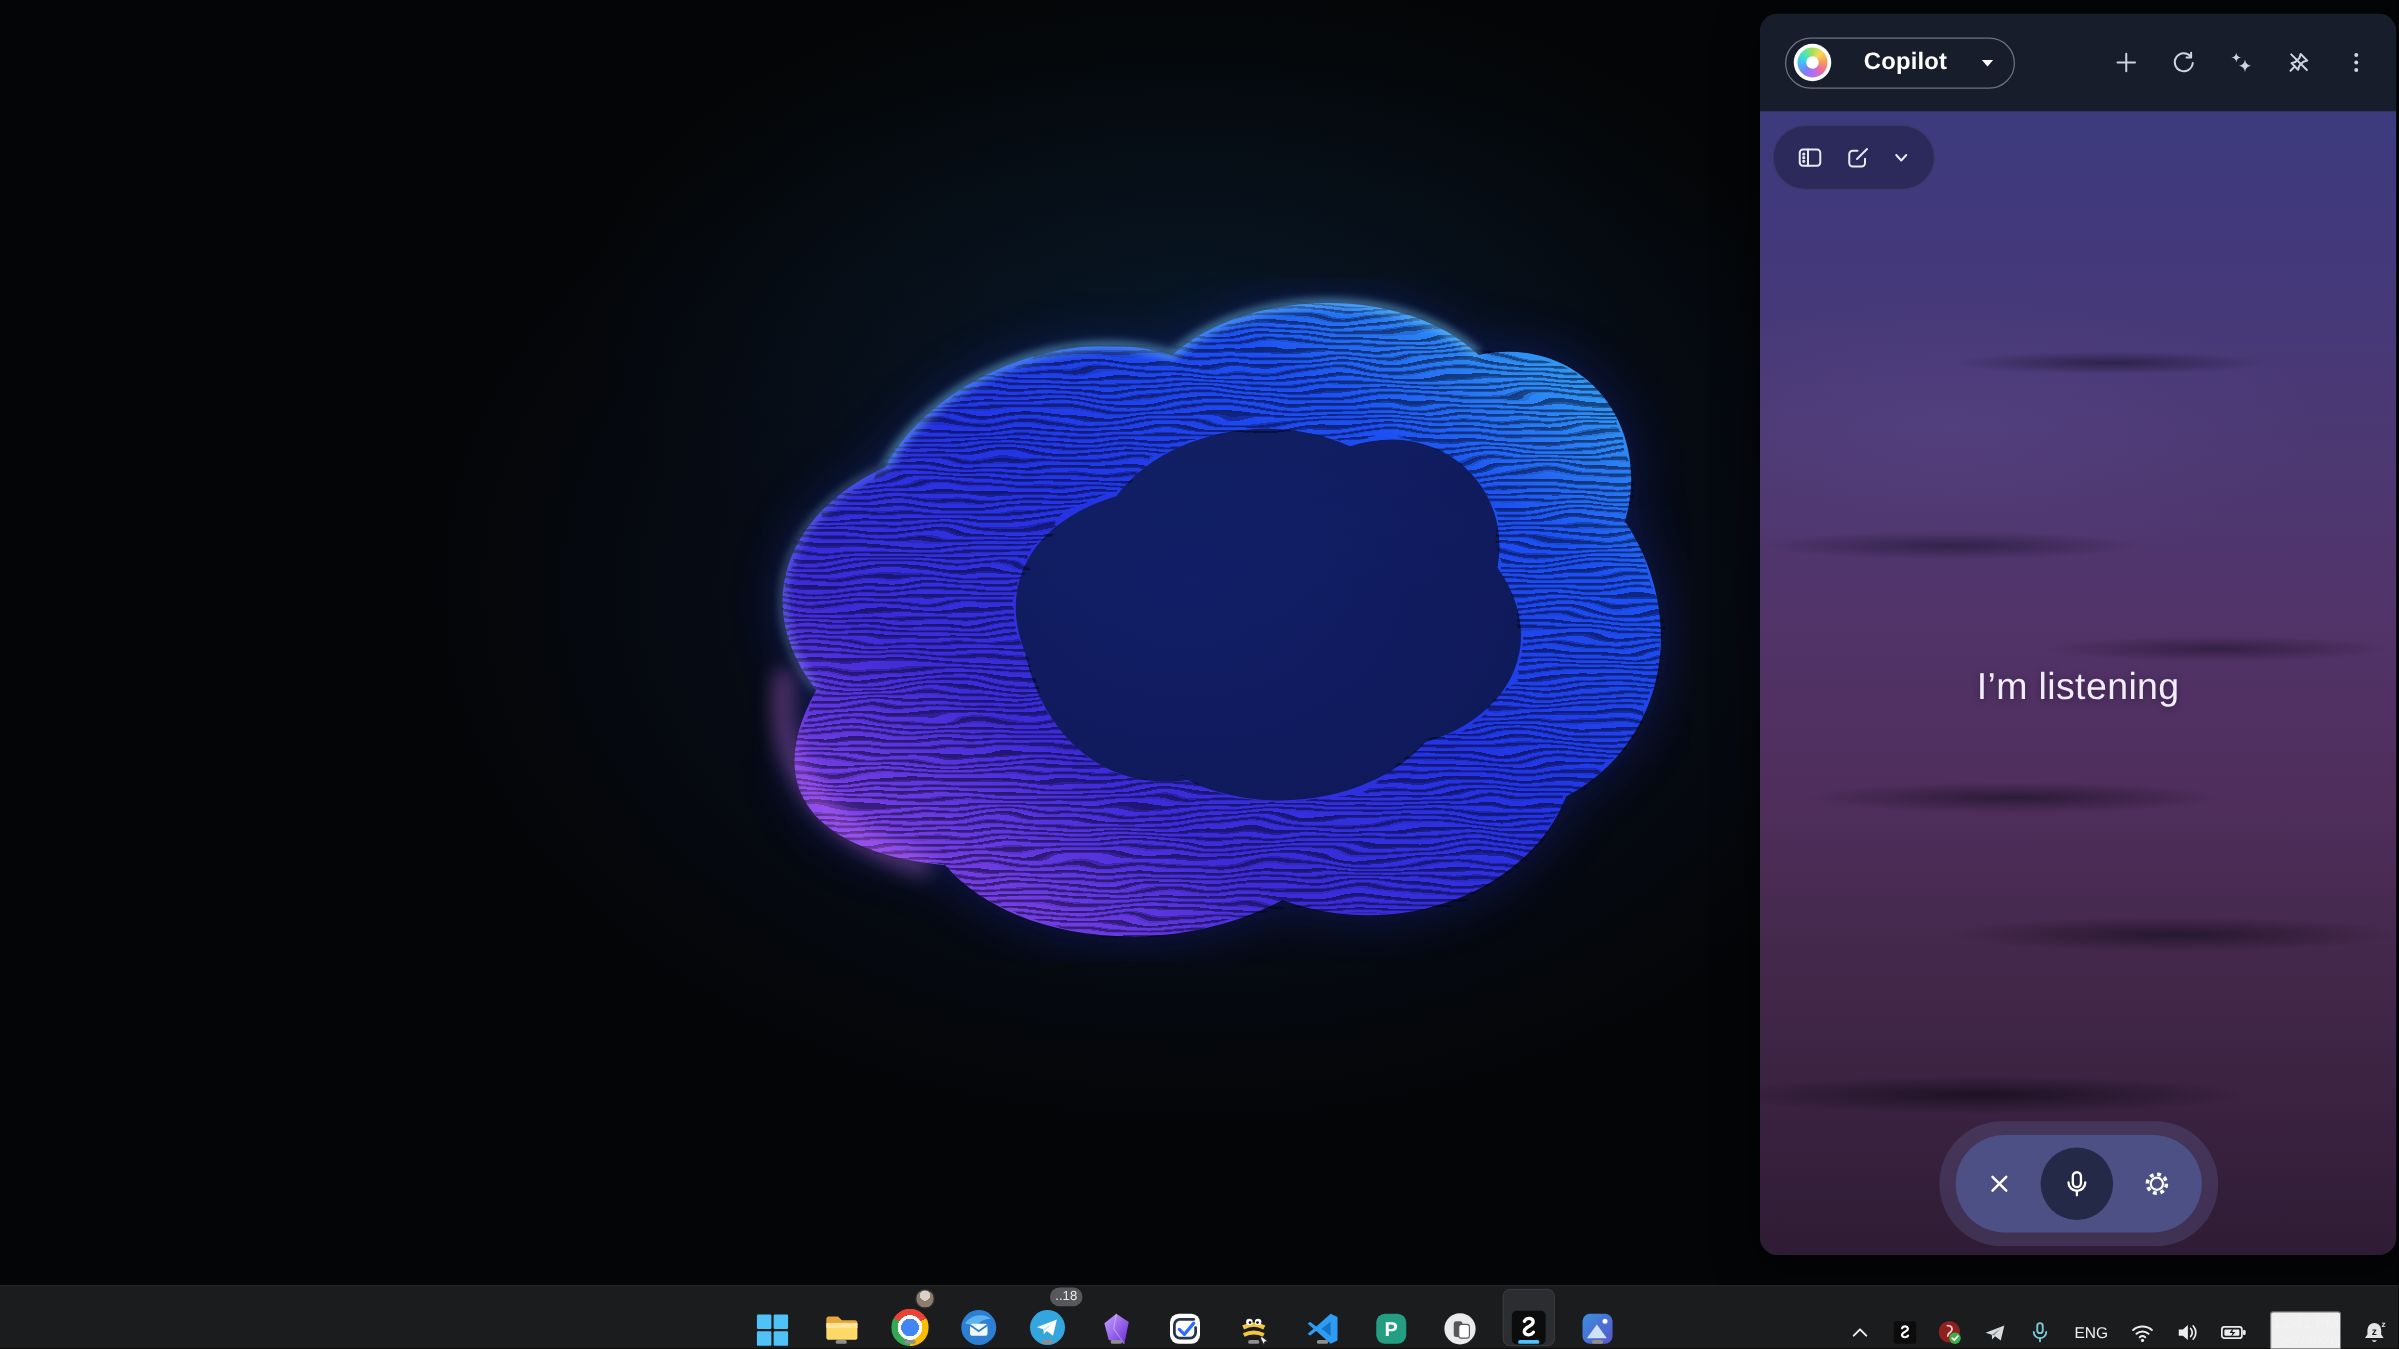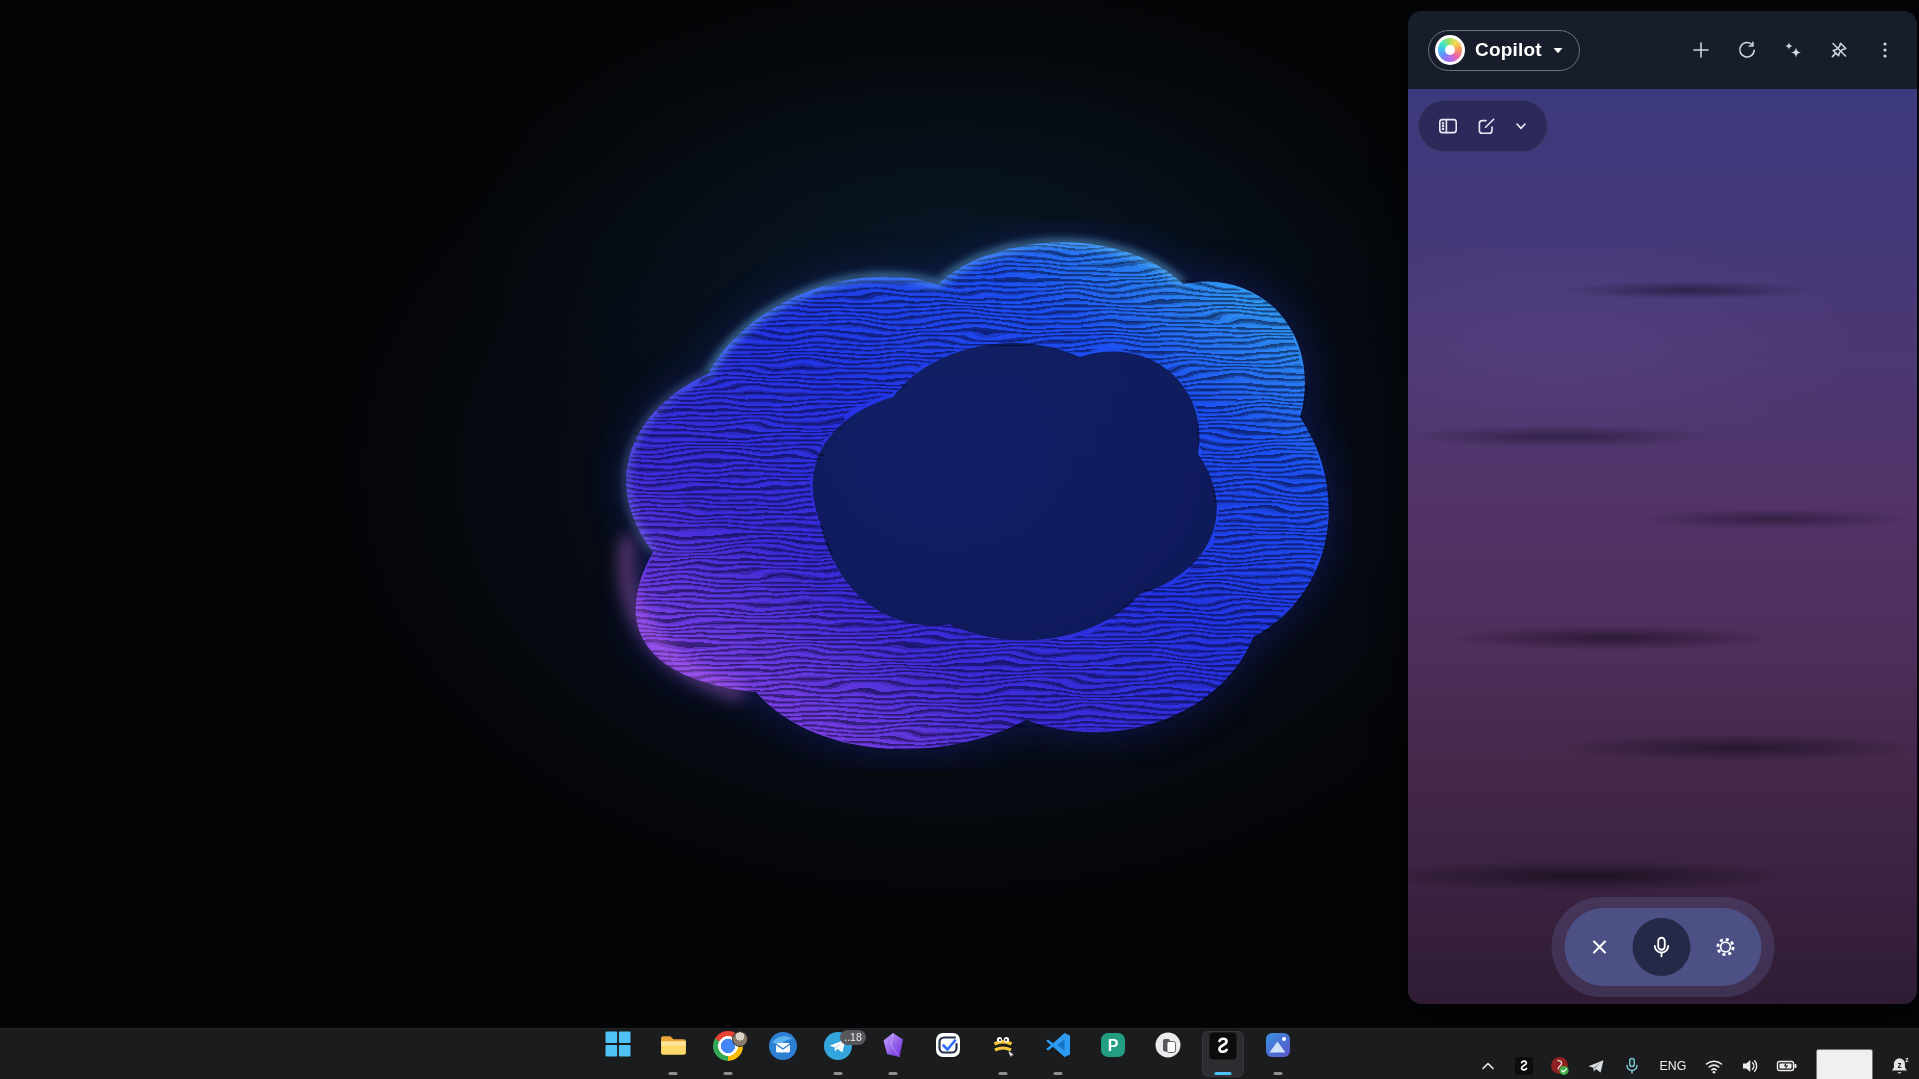--- a/index.html
+++ b/index.html
@@ -21,21 +21,21 @@
   .copilot-panel {
     position:absolute; left:1408px; top:11px; width:509px; height:993px;
     border-radius:14px; overflow:hidden; background:#181d2b;
     box-shadow:0 10px 34px rgba(0,0,0,.65);
   }
   .panel-header {
     height:78px; display:flex; align-items:center; justify-content:space-between;
     padding:0 22px 0 20px; background:#181d2b;
   }
   .brand-pill {
-    display:flex; align-items:center; gap:10px; height:41px; padding:0 15px 0 6px;
+    display:flex; align-items:center; gap:26px; height:41px; padding:0 15px 0 6px;
     border:1.4px solid #6d7380; border-radius:21px; background:transparent; cursor:pointer;
   }
   .copilot-logo { position:relative; width:30px; height:30px; border-radius:50%; background:#fff; }
   .copilot-logo::before {
     content:""; position:absolute; inset:3px; border-radius:50%;
     background:conic-gradient(from 220deg,#7b7ff6,#47b7f8,#3ee6c4,#9be15d,#f7d957,#f59e5b,#ef6a9e,#b56df0,#7b7ff6);
   }
   .copilot-logo::after { content:""; position:absolute; inset:10px; border-radius:50%; background:#fff; }
   .brand-label { color:#fff; font-size:19px; font-weight:700; letter-spacing:.2px; }
   .icon-btn { background:none; border:none; padding:0; display:flex; align-items:center; justify-content:center; cursor:pointer; }
@@ -82,21 +82,21 @@
 
   
   .taskbar {
     position:absolute; left:0; right:0; bottom:0; height:51px;
     background:#1b1c1e; border-top:1px solid rgba(255,255,255,.04);
   }
   .task-apps { position:absolute; left:597px; top:2px; display:flex; gap:13px; }
   .app {
     position:relative; width:42px; height:46px; border-radius:6px;
     background:none; border:none; cursor:pointer;
-    display:flex; align-items:flex-start; justify-content:center;
+    display:flex; align-items:flex-end; justify-content:center;
   }
   .app::after {
     content:""; position:absolute; bottom:2px; left:50%; transform:translateX(-50%);
     width:0; height:3px; border-radius:2px; background:#8f8f8f; opacity:0;
   }
   .app.running::after { width:9px; opacity:1; }
   .app.active { background:#2c2d30; box-shadow:inset 0 0 0 1px rgba(255,255,255,.06); }
   .app.active::after { width:17px; background:#4cc2ff; opacity:1; }
   .badge {
     display:none; position:absolute; top:-1px; right:-7px; min-width:26px; height:15px;
@@ -218,20 +218,21 @@
             <path d="M10.6 12.2 L18.6 4.2"></path>
           </svg>
         </button>
         <button class="icon-btn">
           <svg class="tb-svg" width="16" height="16" viewBox="0 0 16 16">
               <polyline points="4,6 8,10.4 12,6"></polyline>
             </svg>
         </button>
       </div>
 
+      <div class="listening-text">I’m listening</div>
 
       <div class="voice-outer">
         <div class="voice-inner">
           <button class="icon-btn">
             <svg class="vc-svg" width="22" height="22" viewBox="0 0 20 20">
                 <path d="M5 5 L15 15 M15 5 L5 15" stroke-width="1.8"></path>
               </svg>
           </button>
           <button class="icon-btn mic-btn">
             <svg class="vc-svg" width="26" height="26" viewBox="0 0 24 24">

